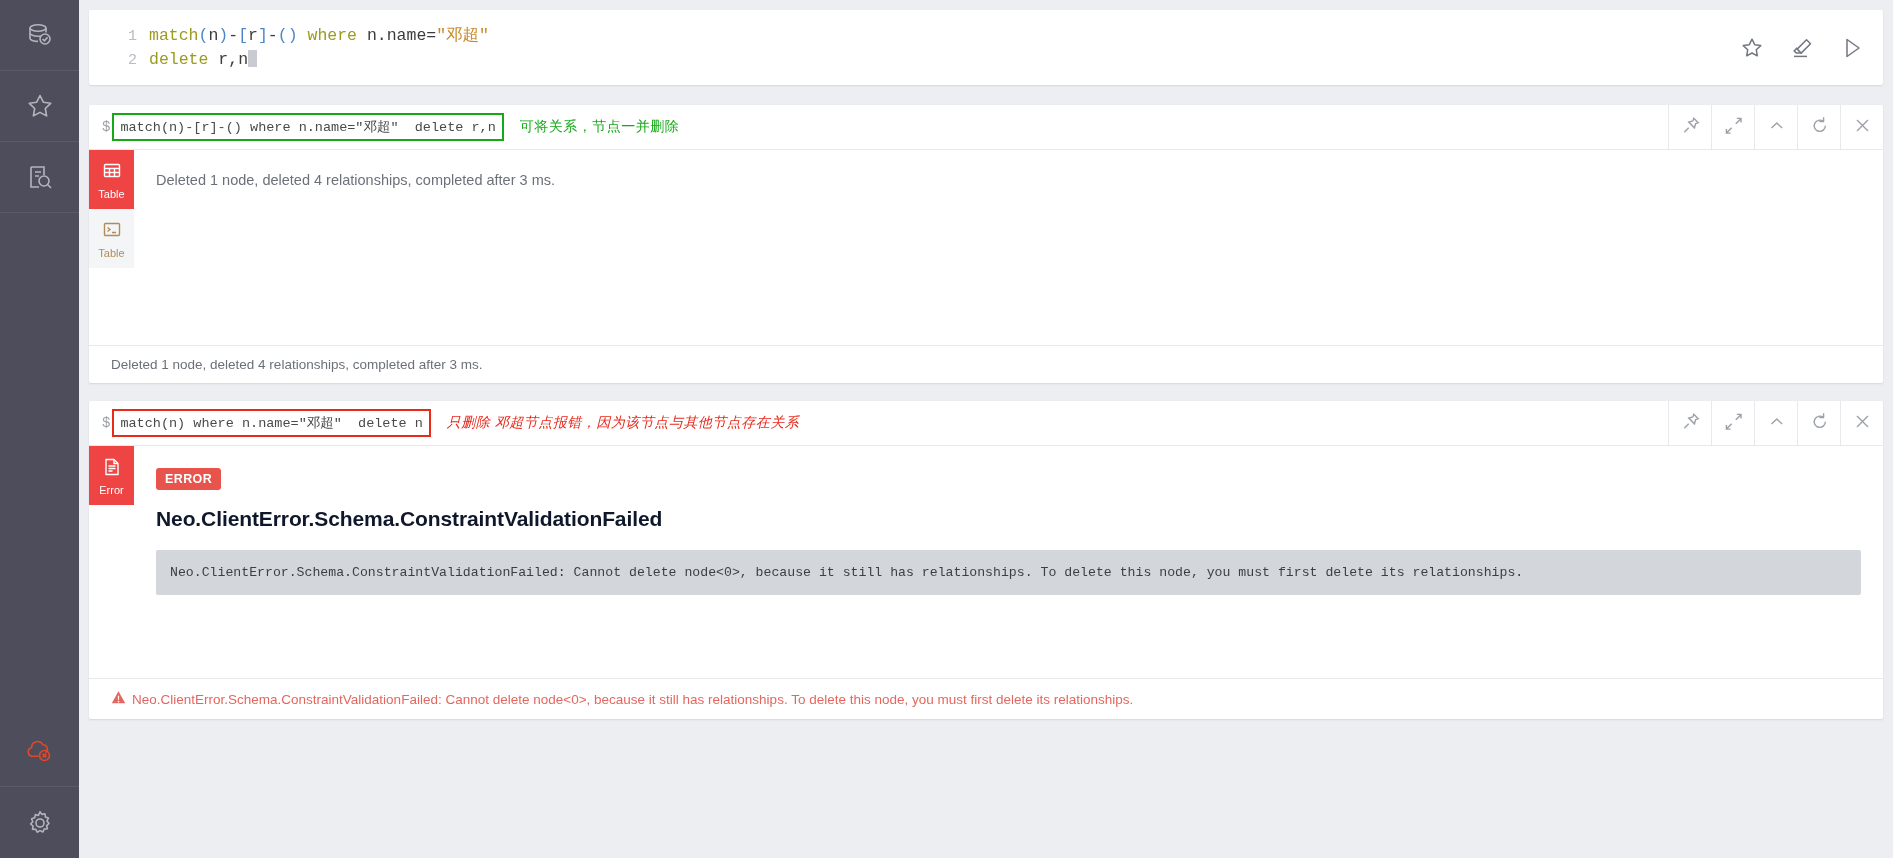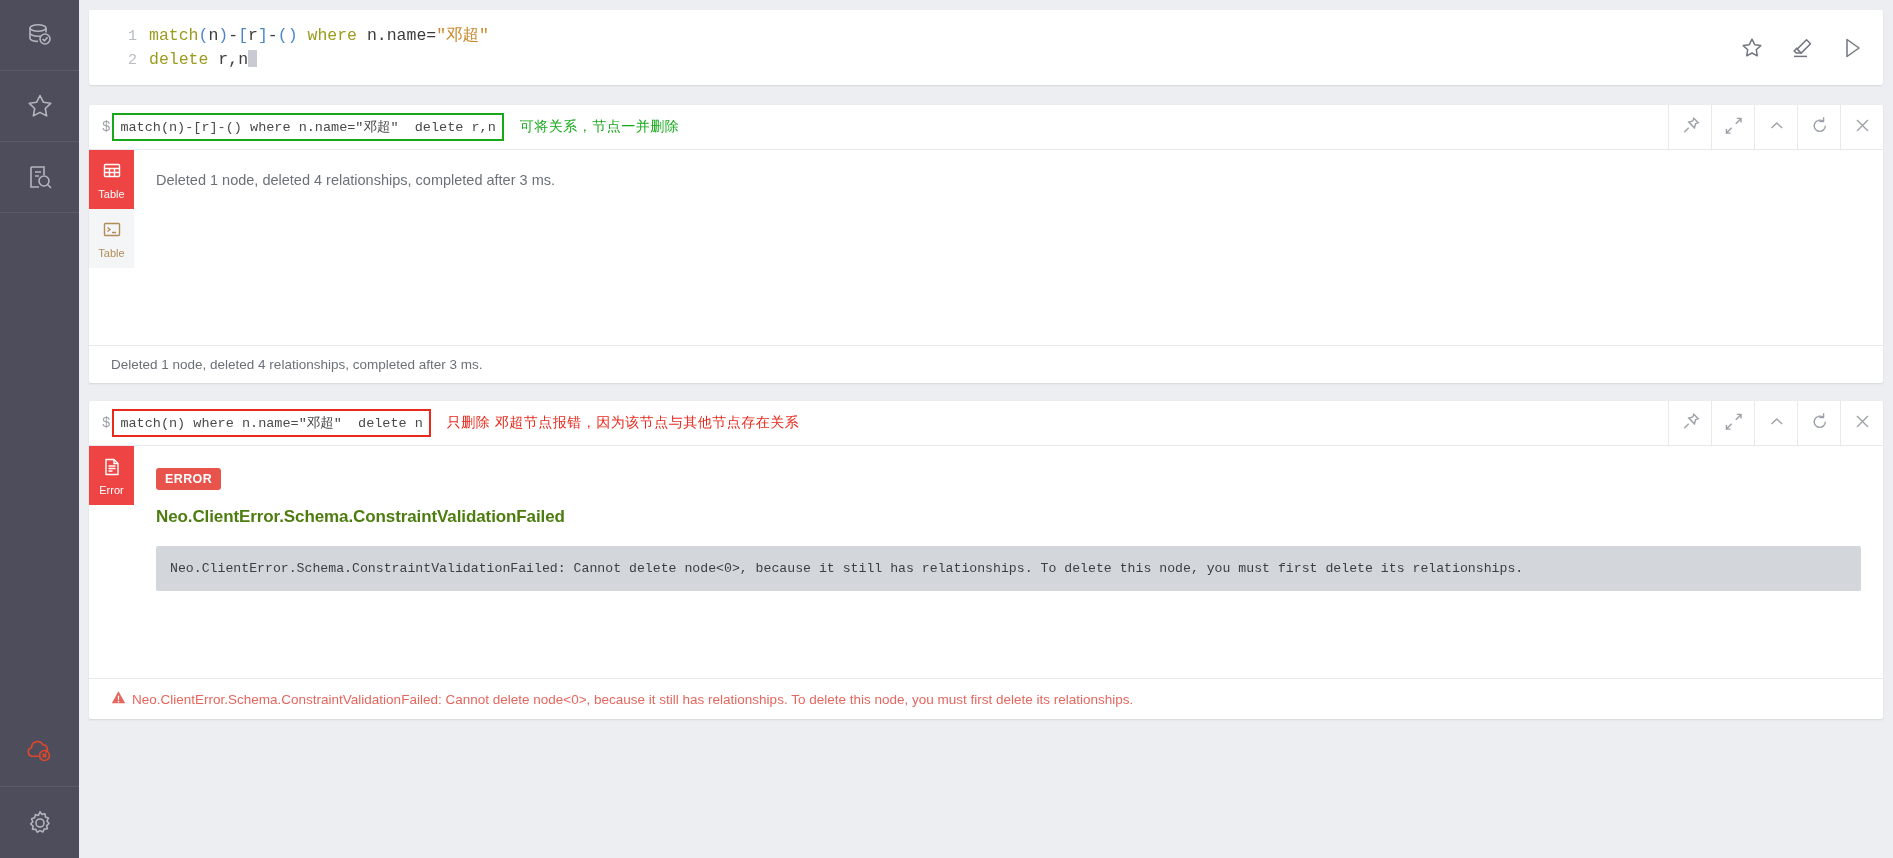--- a/index.html
+++ b/index.html
@@ -90,21 +90,21 @@
   .dollar { color: #9ca0a8; font-family: "Liberation Mono", monospace; font-size: 14px; margin-right: 2px; }
   .cmd-box {
     font-family: "Liberation Mono", monospace;
     font-size: 13.5px; color: #4a4a4a;
     padding: 3px 6px; white-space: pre;
   }
   .cmd-box.hl-green { border: 2.5px solid #17a81a; }
   .cmd-box.hl-red   { border: 2.5px solid #e8291c; }
   .annot { font-size: 14px; margin-left: 16px; white-space: nowrap; letter-spacing: .5px;}
   .annot.green { color: #17a81a; }
-  .annot.red   { color: #e8291c; }
+  .annot.red   { color: #e8291c; font-style: italic; }
   .fh-tools { flex: 0 0 auto; display: flex; align-items: stretch; }
   .fh-btn {
     width: 43px; display: flex; align-items: center; justify-content: center;
     border-left: 1px solid #e7e9ec; cursor: pointer;
   }
   .fh-btn svg .s { stroke: #9ba0a8; fill: none; stroke-width: 1.4; }
 
   .frame-body { display: flex; }
   .tabs { flex: 0 0 45px; width: 45px; padding-top: 0; }
   .tab {
@@ -130,21 +130,21 @@
   .frame-foot.err { color: #e4675e; display: flex; align-items: center; gap: 6px; }
   .warn-tri { flex: 0 0 auto; }
 
   
   .err-badge {
     display: inline-block; background: #e8544c; color: #fff;
     font-size: 12.5px; font-weight: bold; letter-spacing: .4px;
     padding: 4px 9px; border-radius: 3px;
   }
   .err-title {
-    font-size: 17px; font-weight: bold; color: #4d7c0f;
+    font-size: 21px; font-weight: bold; color: #0f172a;
     margin-top: 17px; letter-spacing: -.1px;
   }
   .err-pre {
     margin-top: 19px;
     background: #d3d6db; color: #3b3f46;
     font-family: "Liberation Mono", monospace;
     font-size: 13.2px; line-height: 1.45;
     padding: 13px 14px; border-radius: 2px;
     white-space: pre-wrap; word-break: break-word;
   }

